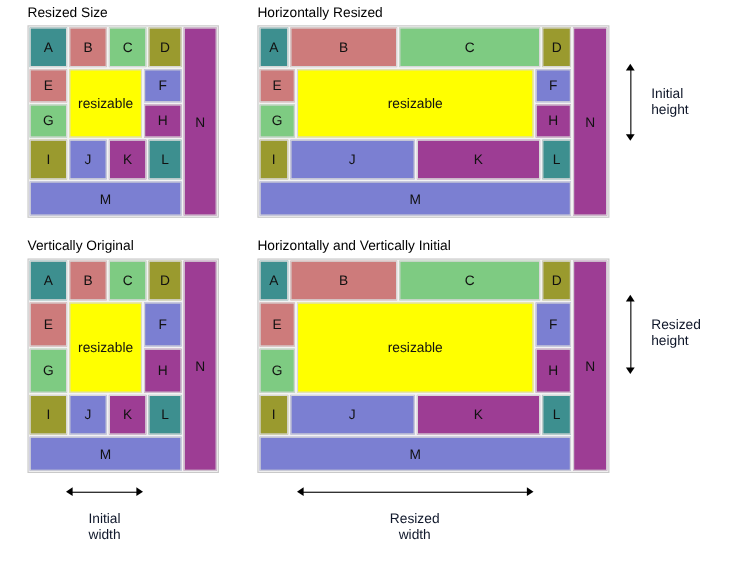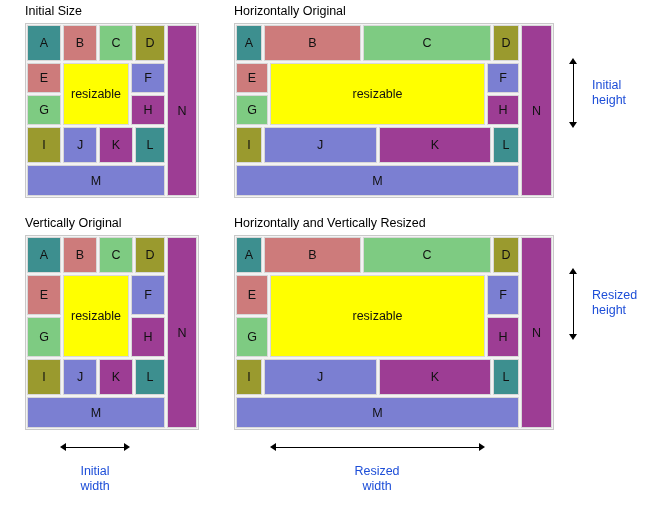--- a/index.html
+++ b/index.html
@@ -146,30 +146,30 @@
     border-top: 4.5px solid transparent;
     border-bottom: 4.5px solid transparent;
   }
   .h-arrow .head-l { left: 0; border-right: 6px solid #000000; }
   .h-arrow .head-r { right: 0; border-left: 6px solid #000000; }
 
   .anno-label {
     position: absolute;
     font-size: 12.5px;
     line-height: 15px;
-    color: #1d4ed8;
+    color: #0f172a;
     white-space: pre-line;
   }
   .anno-label.center { text-align: center; }
 </style>
 </head>
 <body>
 
 <div class="panel">
-  <div class="panel-title" style="left:25px; top:4px;">Initial Size</div>
+  <div class="panel-title" style="left:25px; top:4px;">Resized Size</div>
 
   <div class="layout-grid" style="left:25px; top:23px; width:174px; height:175px;">
     <div class="grid-main">
 
       <div class="grid-row" style="height:36px;">
         <div class="cell c-teal" style="width:34px;">A</div>
         <div class="cell c-rose" style="width:34px;">B</div>
         <div class="cell c-green" style="width:34px;">C</div>
         <div class="cell c-olive" style="flex:1 1 auto;">D</div>
       </div>
@@ -196,21 +196,21 @@
       <div class="grid-row" style="height:31px;">
         <div class="cell c-peri" style="flex:1 1 auto;">M</div>
       </div>
 
     </div>
     <div class="cell-n" style="width:30px;">N</div>
   </div>
 </div>
 
 <div class="panel">
-  <div class="panel-title" style="left:234px; top:4px;">Horizontally Original</div>
+  <div class="panel-title" style="left:234px; top:4px;">Horizontally Resized</div>
 
   <div class="layout-grid" style="left:234px; top:23px; width:320px; height:175px;">
     <div class="grid-main">
 
       <div class="grid-row" style="height:36px;">
         <div class="cell c-teal" style="width:32px;">A</div>
         <div class="cell c-rose" style="flex:1 1 43%;">B</div>
         <div class="cell c-green" style="flex:1 1 57%;">C</div>
         <div class="cell c-olive" style="width:32px;">D</div>
       </div>
@@ -294,21 +294,21 @@
   <div class="h-arrow" style="left:60px; top:442px; width:70px;">
     <div class="head-l"></div>
     <div class="shaft"></div>
     <div class="head-r"></div>
   </div>
   <div class="anno-label center" style="left:45px; top:464px; width:100px;">Initial
 width</div>
 </div>
 
 <div class="panel">
-  <div class="panel-title" style="left:234px; top:216px;">Horizontally and Vertically Resized</div>
+  <div class="panel-title" style="left:234px; top:216px;">Horizontally and Vertically Initial</div>
 
   <div class="layout-grid" style="left:234px; top:235px; width:320px; height:195px;">
     <div class="grid-main">
 
       <div class="grid-row" style="height:36px;">
         <div class="cell c-teal" style="width:32px;">A</div>
         <div class="cell c-rose" style="flex:1 1 43%;">B</div>
         <div class="cell c-green" style="flex:1 1 57%;">C</div>
         <div class="cell c-olive" style="width:32px;">D</div>
       </div>

